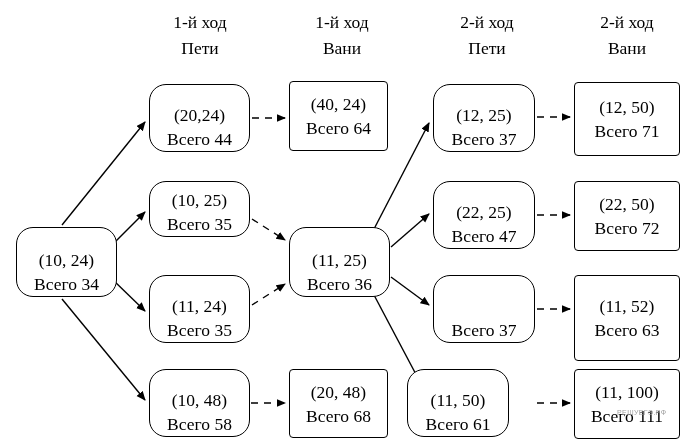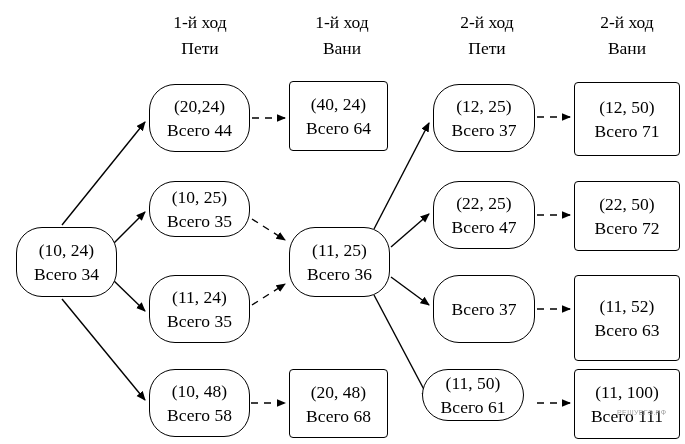--- a/index.html
+++ b/index.html
@@ -12,21 +12,21 @@
   .hdr{
     position:absolute;top:9px;width:130px;text-align:center;
     font-size:17.5px;line-height:26px;white-space:nowrap;
   }
   .node{
     position:absolute;box-sizing:border-box;background:#fff;
     border:1.6px solid #000;
     display:flex;flex-direction:column;align-items:center;justify-content:center;
     font-size:17.5px;line-height:24px;text-align:center;white-space:nowrap;
   }
-  .rounded{border-radius:26px;}
+  .rounded{border-radius:17px;justify-content:flex-end;}
   .square{border-radius:4px;}
   .watermark{
     position:absolute;left:617px;top:409px;
     font-family:"Liberation Sans","DejaVu Sans",sans-serif;
     font-size:7px;color:#a0a0a0;letter-spacing:.4px;white-space:nowrap;
   }
 </style>
 </head>
 <body>
 
@@ -117,21 +117,21 @@
     <div>(12, 25)</div>
     <div>Всего 37</div>
   </div>
   <div class="node rounded" style="left:433px;top:181px;width:102px;height:68px">
     <div>(22, 25)</div>
     <div>Всего 47</div>
   </div>
   <div class="node rounded" style="left:433px;top:275px;width:102px;height:68px">
     <div>Всего 37</div>
   </div>
-  <div class="node rounded" style="left:422px;top:369px;width:102px;height:52px">
+  <div class="node rounded" style="left:407px;top:369px;width:102px;height:68px">
     <div>(11, 50)</div>
     <div>Всего 61</div>
   </div>
 
   <div class="node square" style="left:574px;top:82px;width:106px;height:74px">
     <div>(12, 50)</div>
     <div>Всего 71</div>
   </div>
   <div class="node square" style="left:574px;top:181px;width:106px;height:70px">
     <div>(22, 50)</div>

